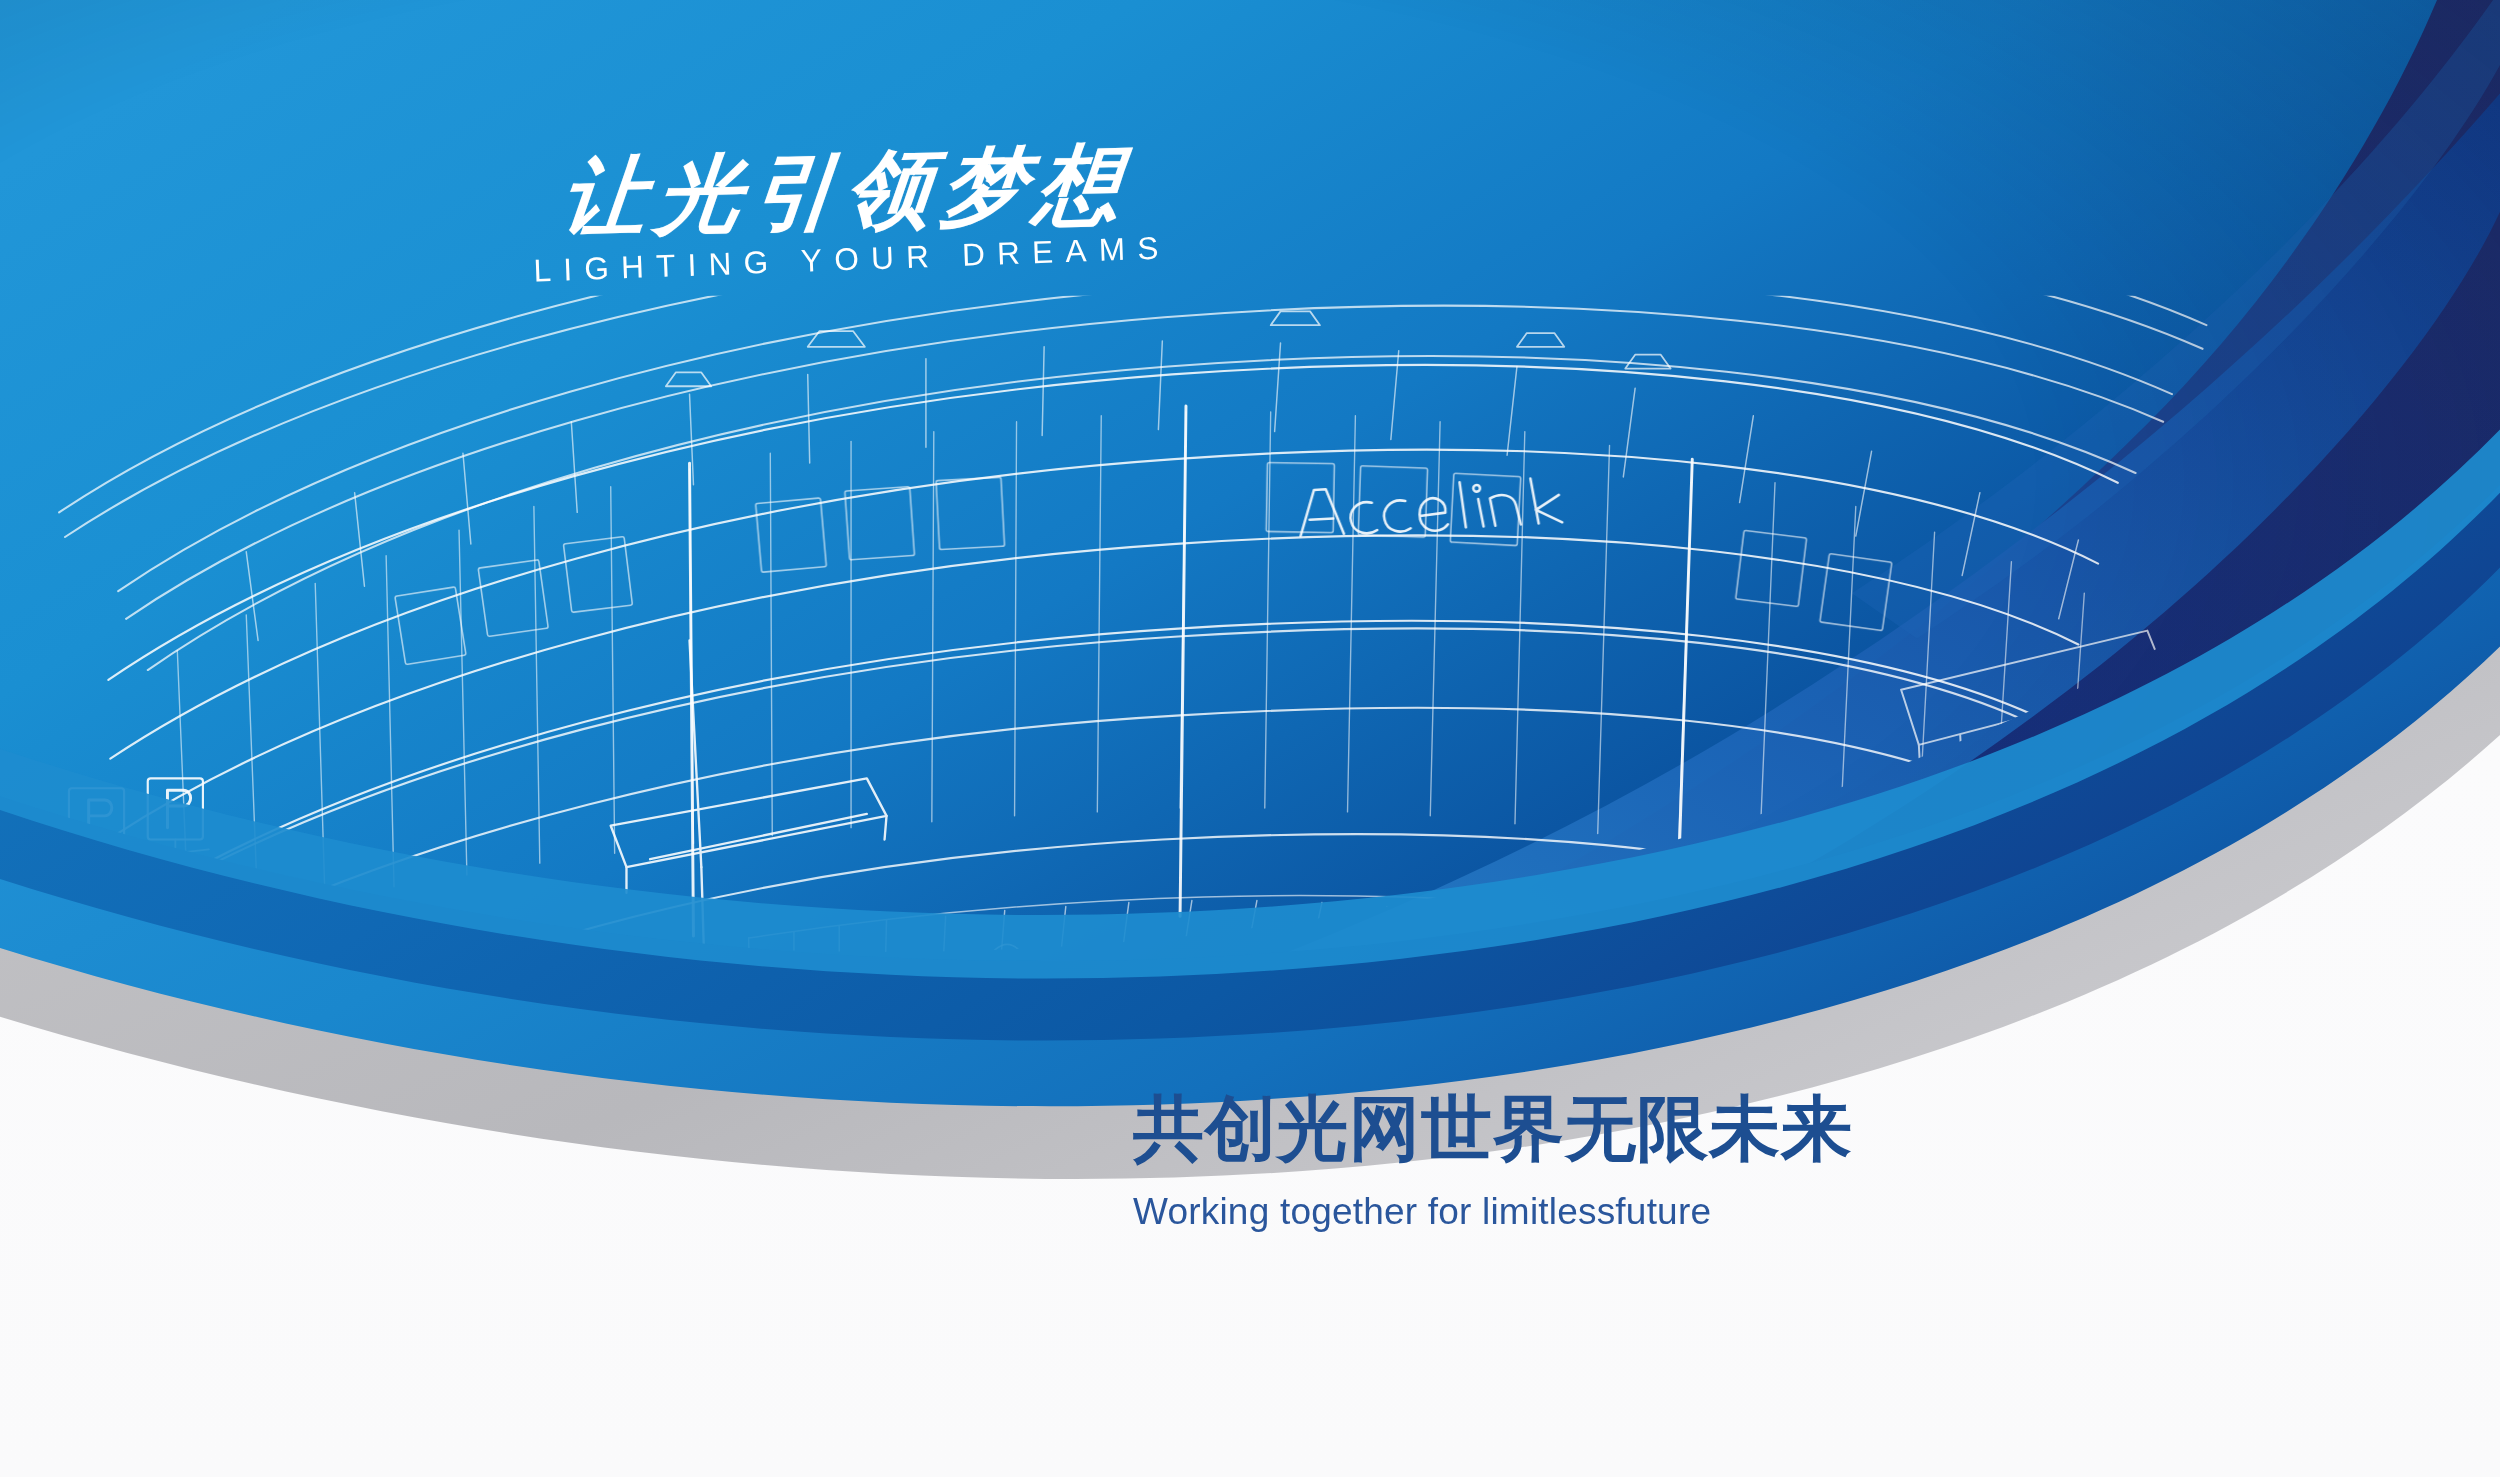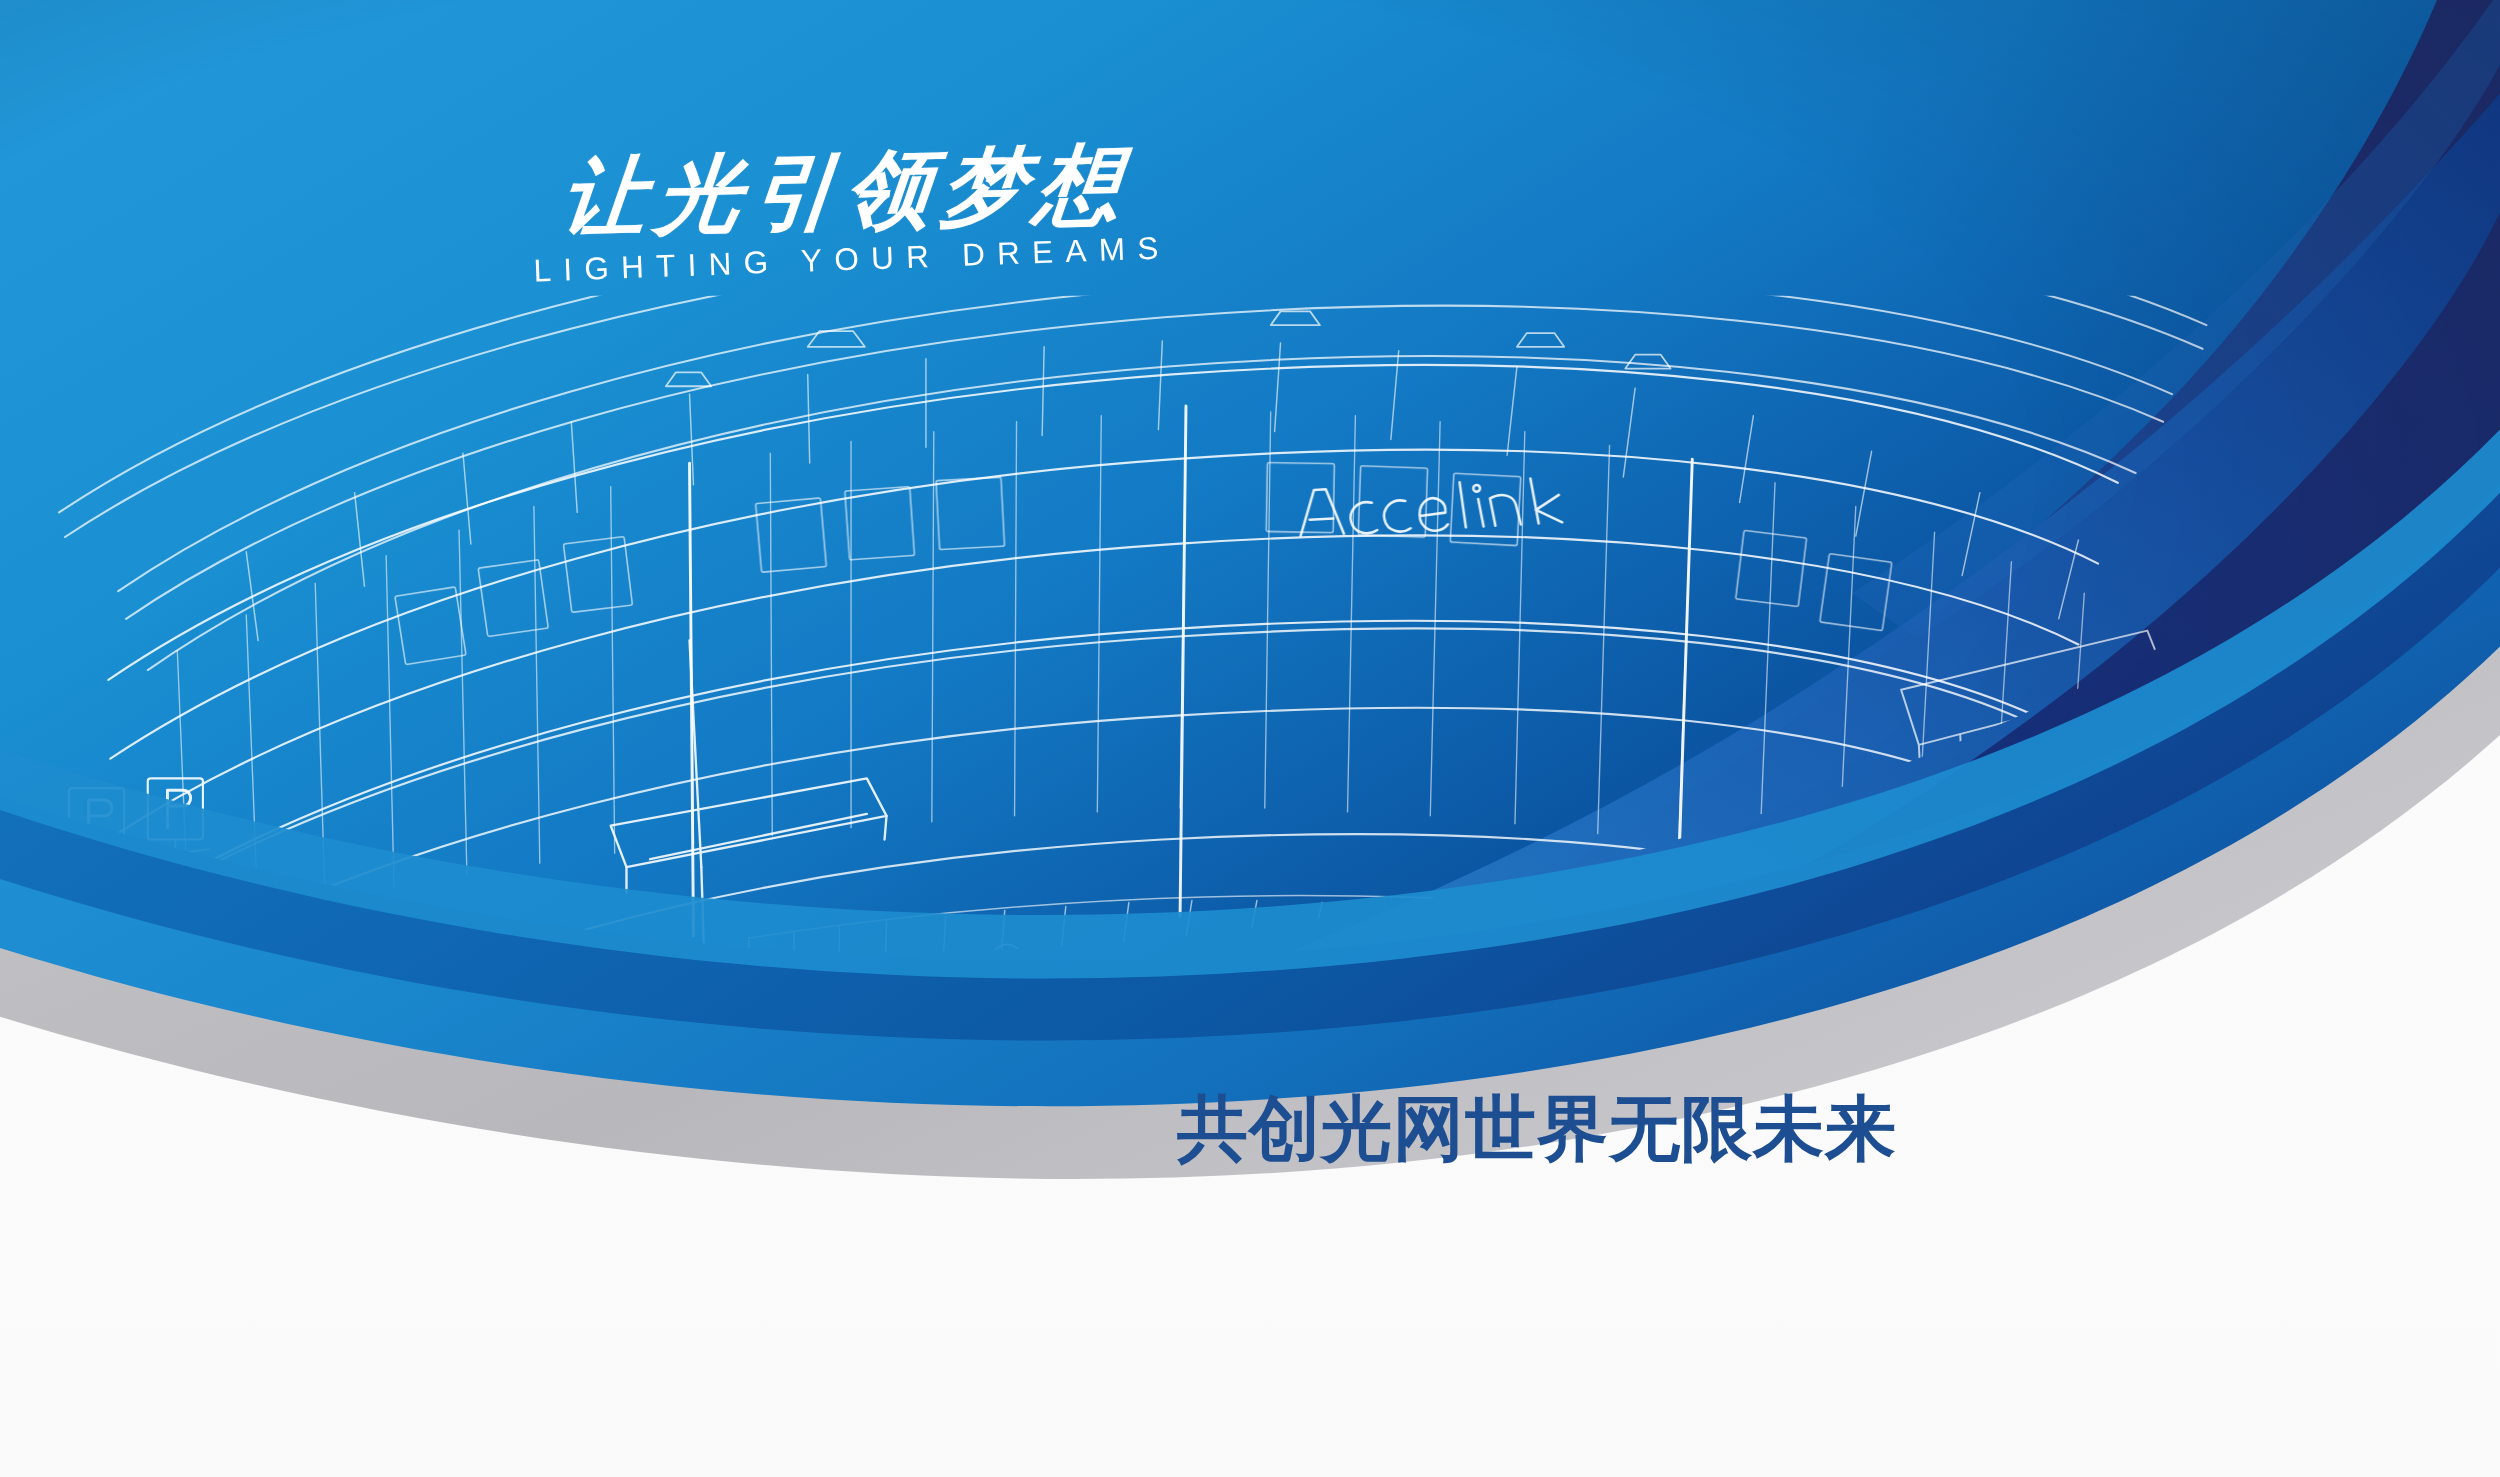--- a/index.html
+++ b/index.html
@@ -58,21 +58,21 @@
     white-space: nowrap;
     transform: translateX(3.9px) rotate(-0.7deg);
   }
 
   
   #headline-block {
     position: absolute;
     left: 1133px;
     top: 1093px;
     width: 808px;
-    text-align: center;
+    text-align: left;
   }
   #headline-cn {
     font-family: "DejaVu Sans", "Liberation Sans", sans-serif;
     font-size: 71px;
     line-height: 1.02;
     font-weight: 700;
     color: #1D4E91;
     letter-spacing: 1px;
     white-space: nowrap;
   }
@@ -417,18 +417,19 @@
   <div class="text-layer">
 
     <div id="calligraphy-block">
       <div id="calligraphy-cn">让光引领梦想</div>
       <div id="calligraphy-en">LIGHTING YOUR DREAMS</div>
     </div>
 
     <div id="headline-block">
       <div id="headline-cn">共创光网世界无限未来</div>
       <div id="headline-en">
+        <span class="en-line">Working together for limitlessfuture</span>
       </div>
     </div>
 
   </div>
 </div>
 
 
 </body></html>

